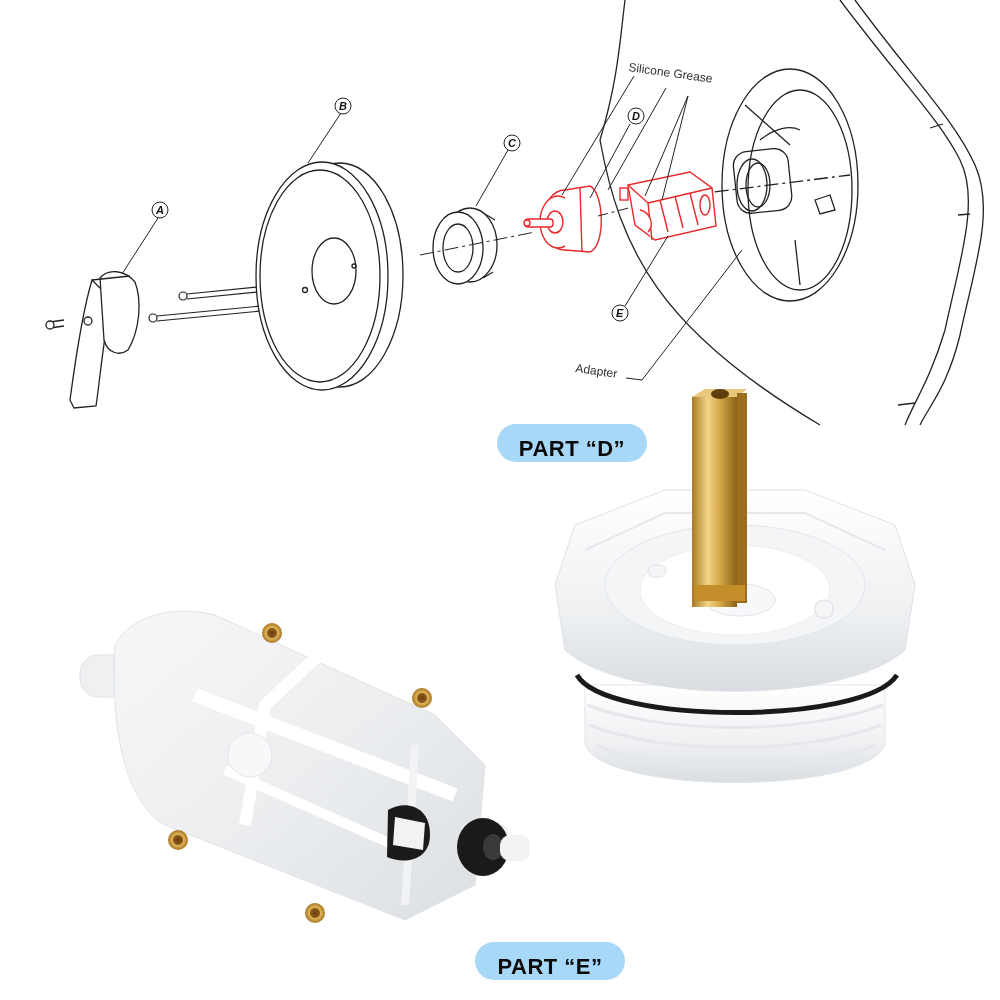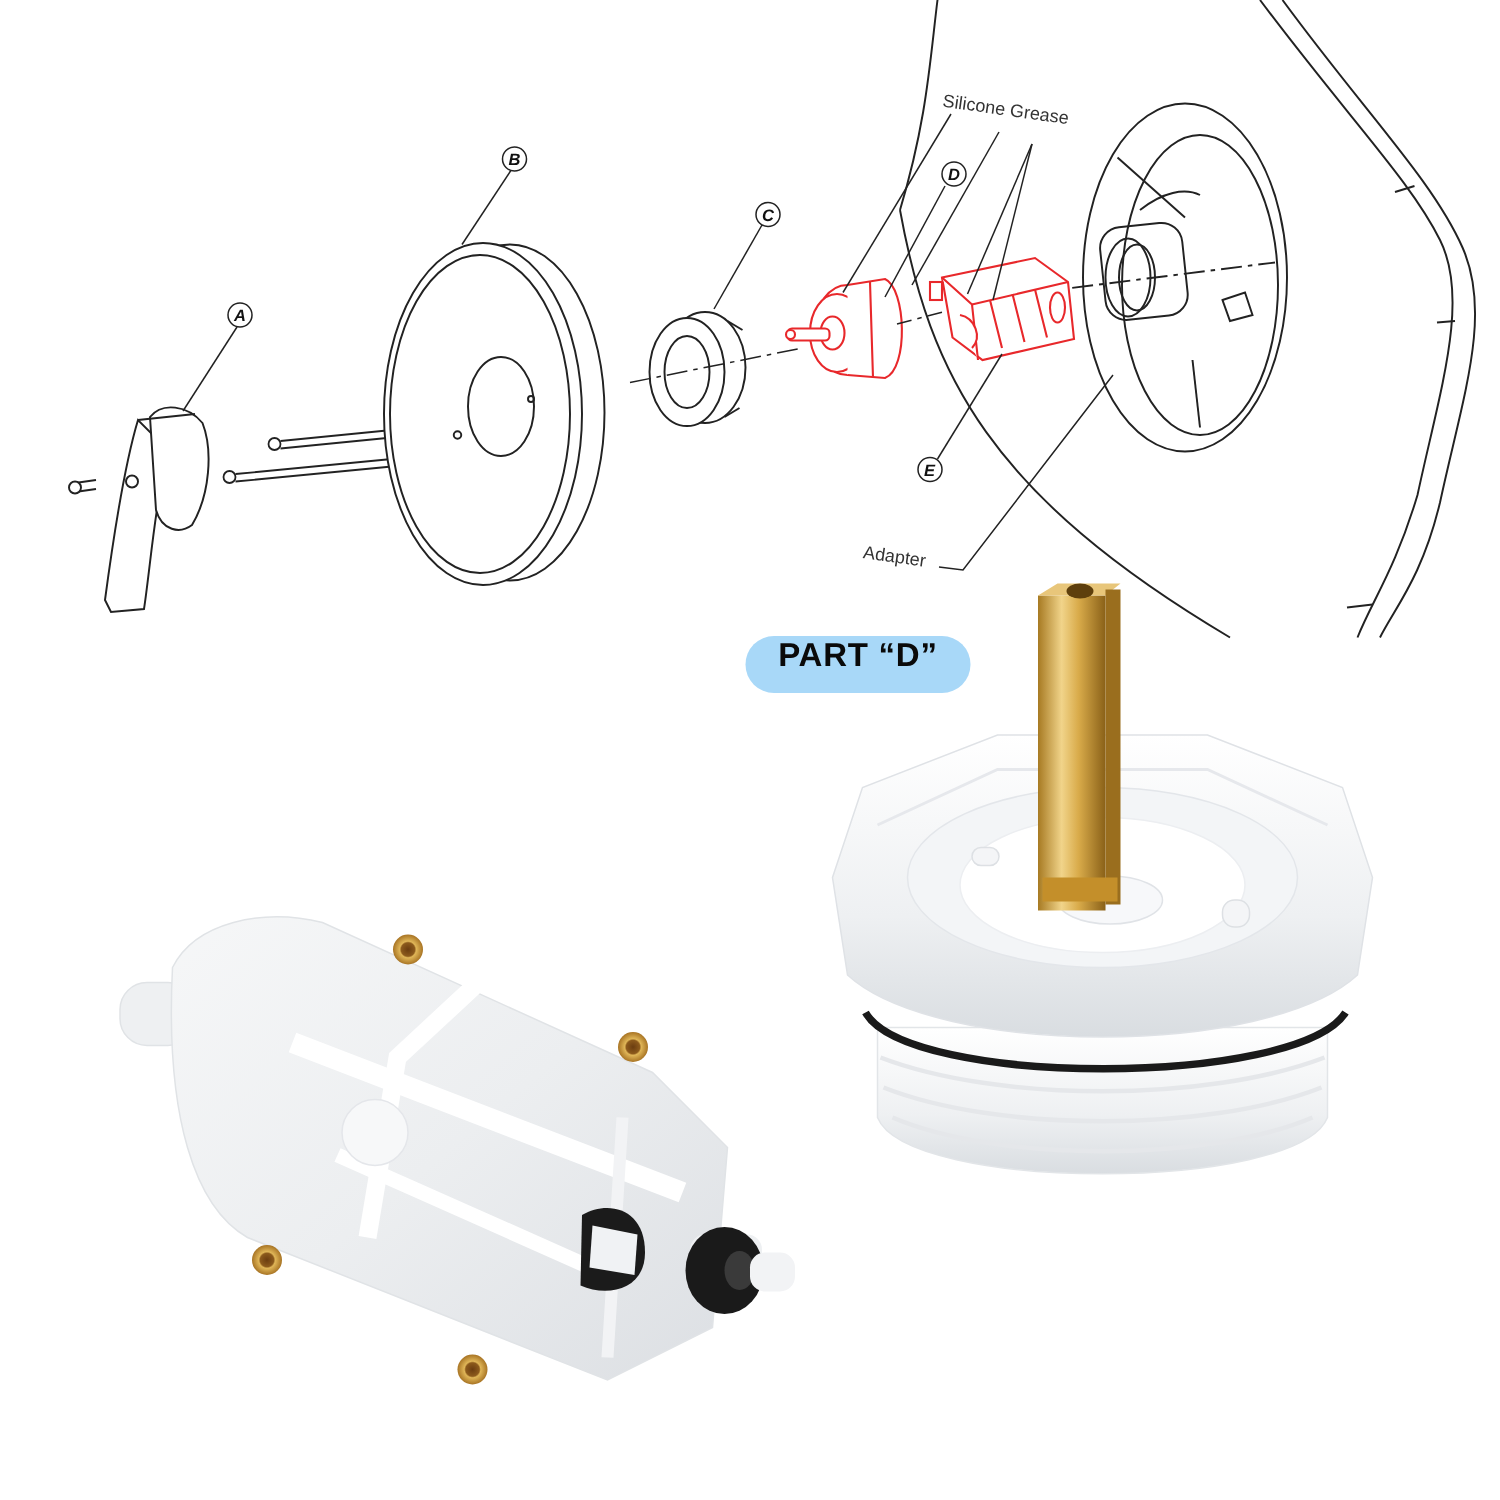--- a/index.html
+++ b/index.html
@@ -3,21 +3,21 @@
 <meta charset="utf-8">
 <style>
   html, body { margin:0; padding:0; background:#ffffff; }
   body { width:1000px; height:1000px; position:relative; overflow:hidden; font-family:"Liberation Sans", sans-serif; }
   .canvas { position:absolute; left:0; top:0; width:1000px; height:1000px; }
   svg.lineart { position:absolute; left:0; top:0; width:1000px; height:1000px; }
   .callout-text { font-family:"Liberation Sans", sans-serif; font-size:12px; fill:#333; }
   .letter { font-family:"Liberation Sans", sans-serif; font-size:11px; font-style:italic; font-weight:bold; fill:#111; }
   .badge {
     position:absolute; height:38px; border-radius:19px; background:#a8d8f8;
-    display:flex; align-items:flex-start; justify-content:center;
+    display:flex; align-items:flex-end; justify-content:center;
     font-family:"Liberation Sans", sans-serif; font-weight:900; font-size:22px; color:#0a0a0a;
     letter-spacing:0.5px;
   }
   #badge-d { left:497px; top:424px; width:150px; }
   #badge-e { left:475px; top:942px; width:150px; }
   .photo { position:absolute; }
 </style>
 </head>
 <body>
 
@@ -225,13 +225,16 @@
       <rect x="385" y="228" width="48" height="38" rx="10" fill="#eef0f2"></rect>
       <ellipse cx="408" cy="252" rx="26" ry="29" fill="#1a1a1a"></ellipse>
       <ellipse cx="418" cy="252" rx="10" ry="13" fill="#3a3a3a"></ellipse>
       <rect x="425" y="240" width="30" height="26" rx="10" fill="#f2f3f5"></rect>
     </svg>
   </div>
 
   <div class="badge" id="badge-d">
     <span>PART “D”</span>
   </div>
+  <div class="badge" id="badge-e">
+    <span>PART “E”</span>
+  </div>
 </div>
 
 </body></html>

